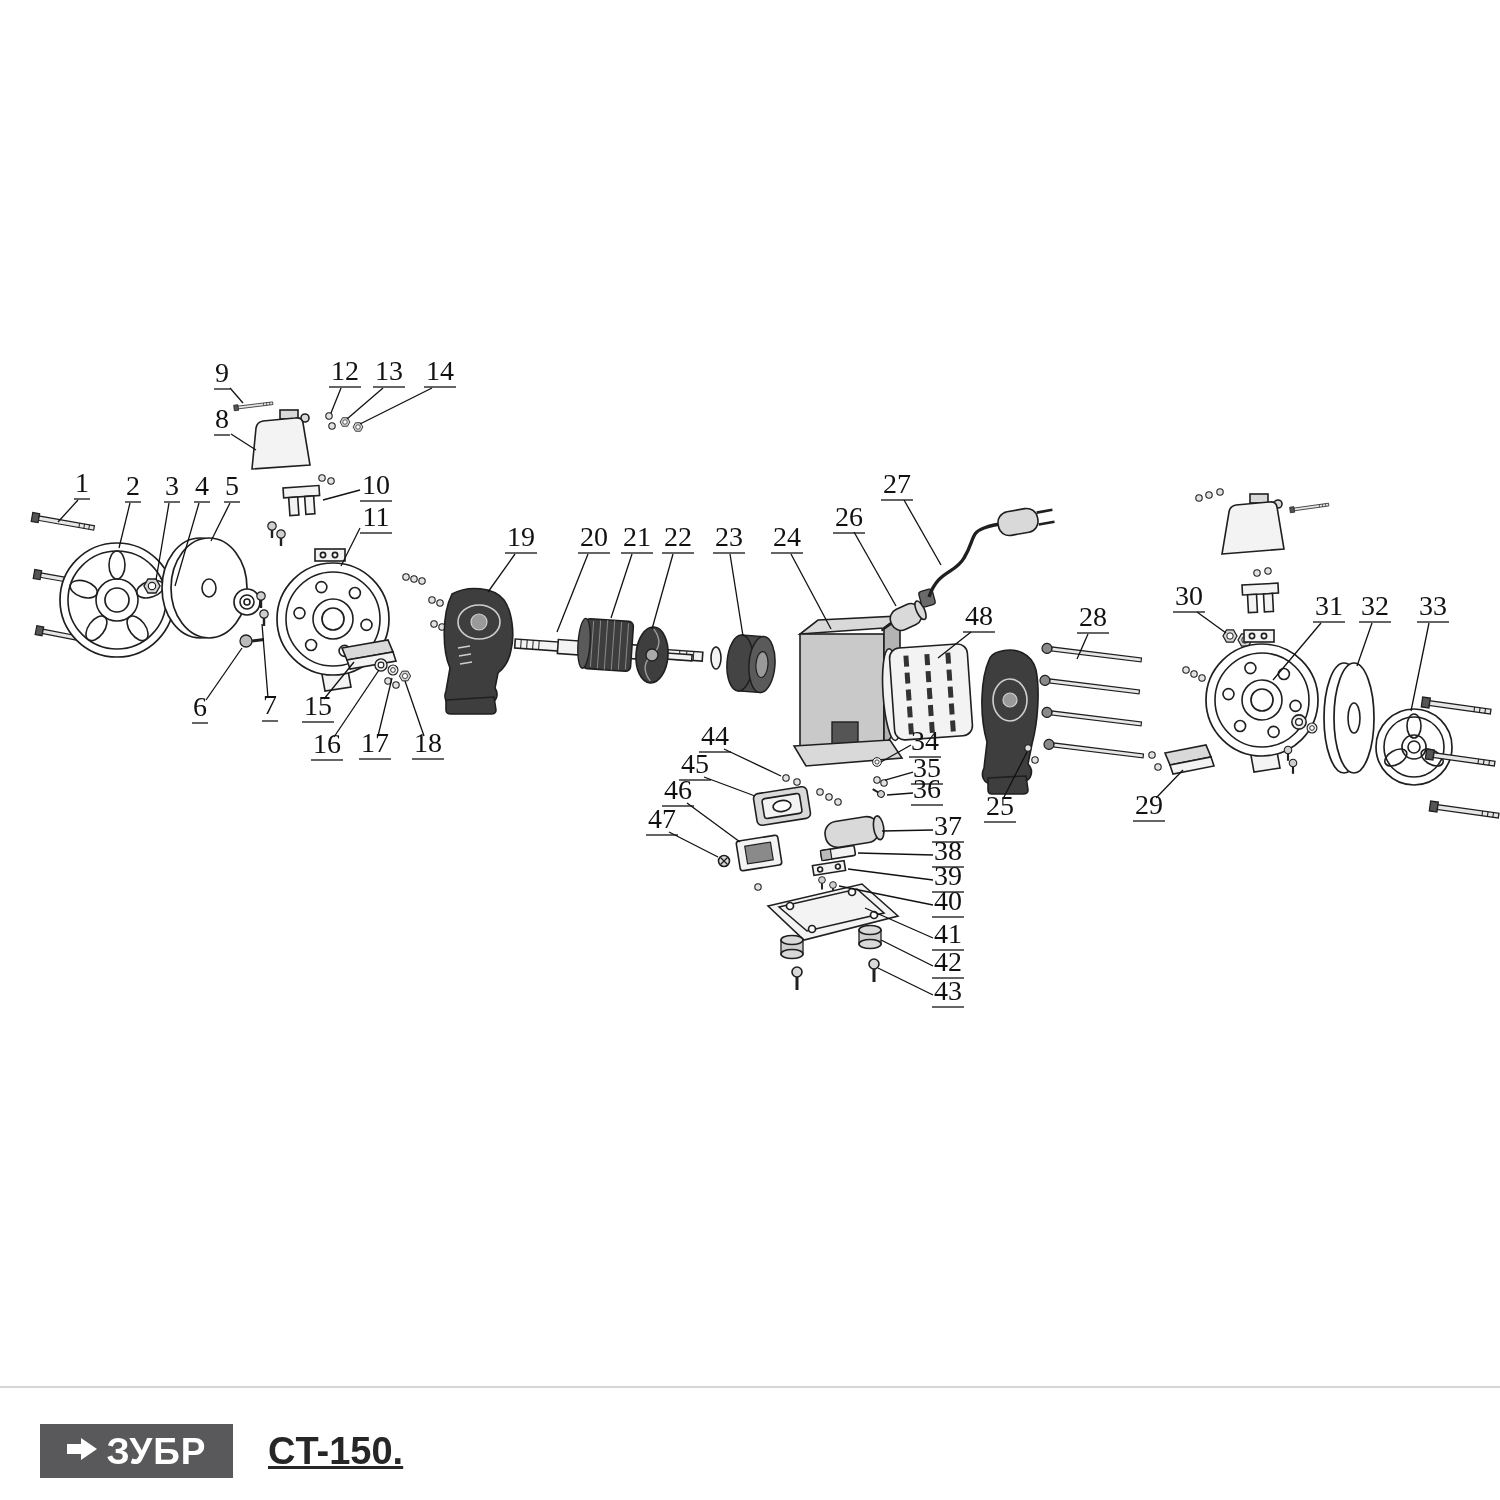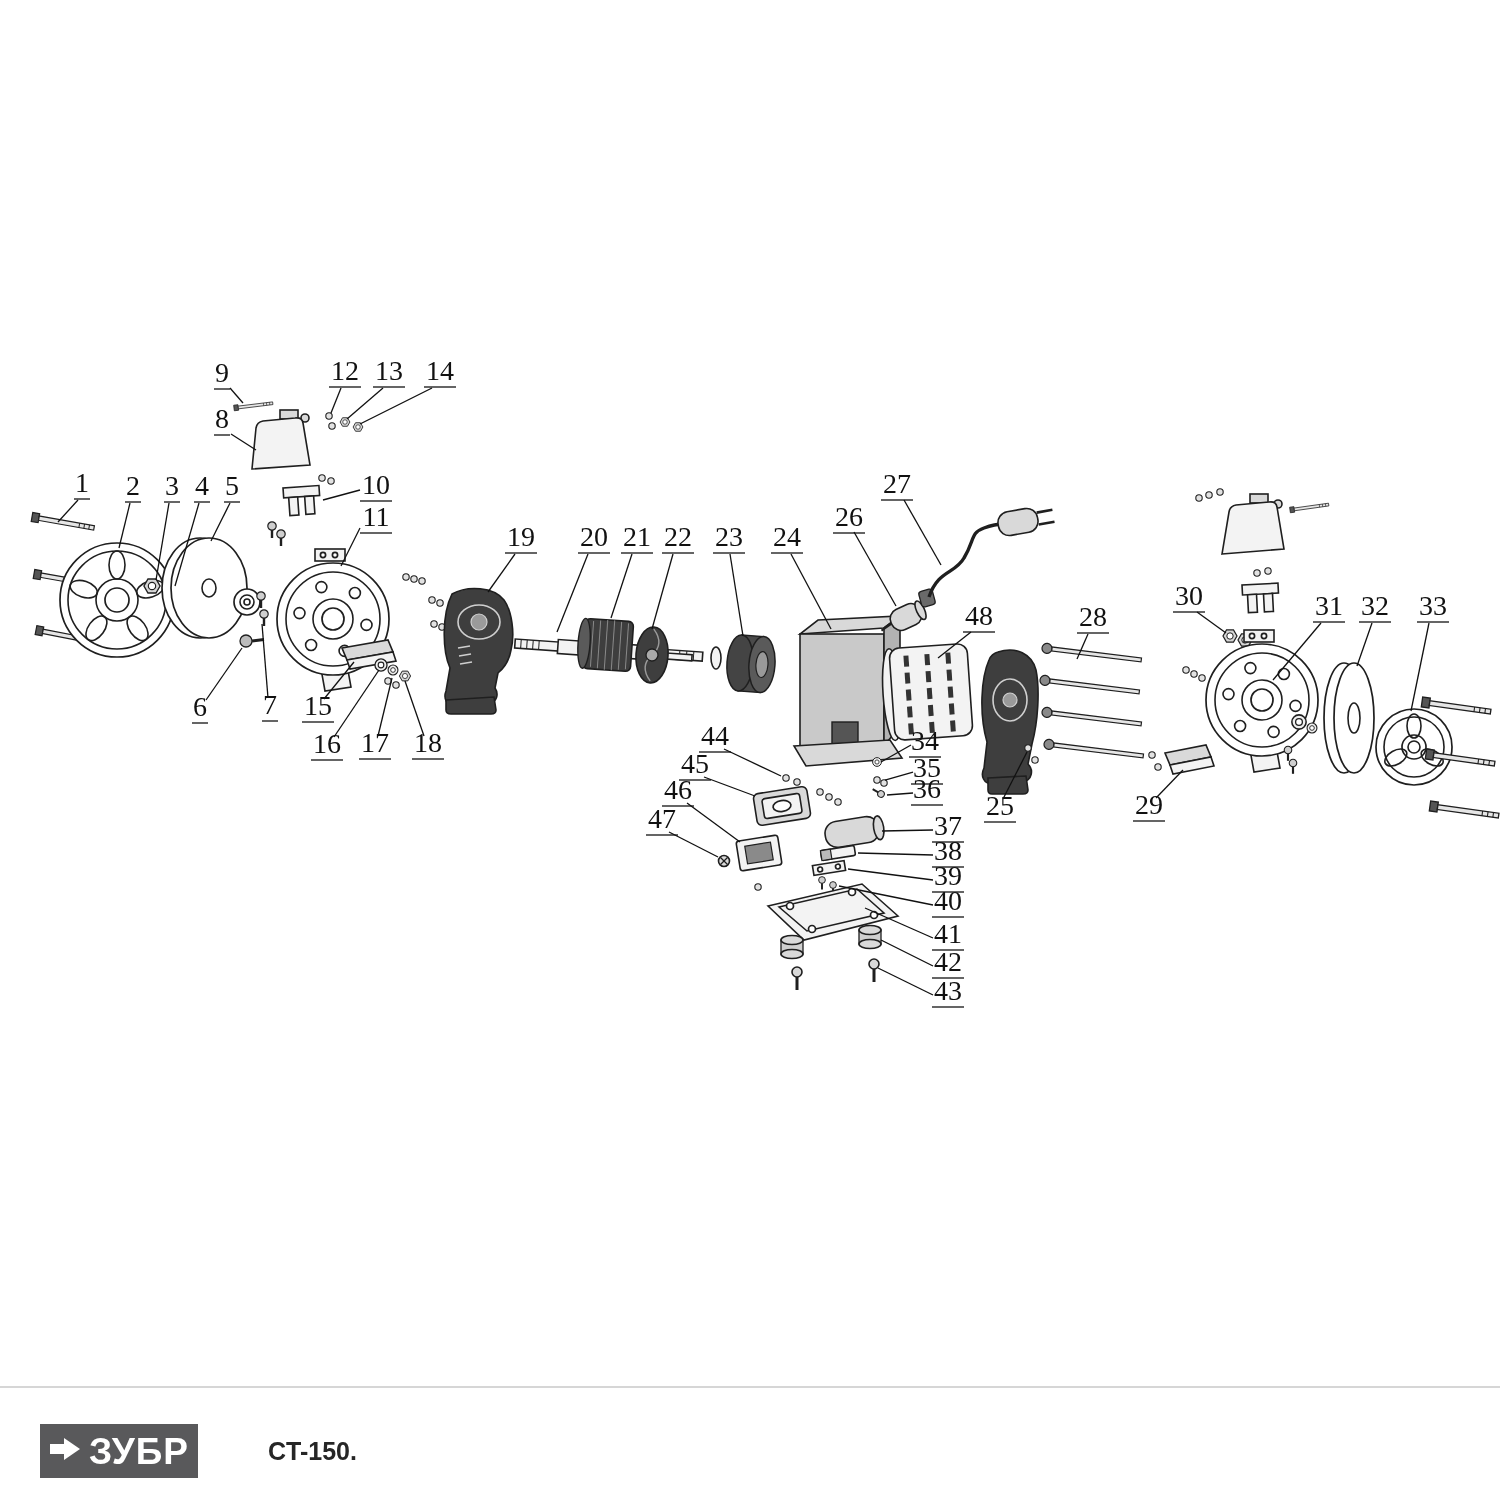--- a/index.html
+++ b/index.html
@@ -16,25 +16,25 @@
   .gy3{ fill:#b3b3b3; stroke:#1f1f1f; stroke-width:1.6; }
   .dk { fill:#3e3e3e; stroke:#1f1f1f; stroke-width:1.6; }
   .ln { fill:none;    stroke:#1f1f1f; stroke-width:1.6; }
   .wd { fill:none;    stroke:#cfcfcf; stroke-width:1.6; }
 
   .callout-num { font-family:"Liberation Serif", serif; font-size:28px; fill:#111; }
   .leader      { stroke:#111; stroke-width:1.3; fill:none; }
 
   
   .divider   { position:absolute; left:0; top:1386px; width:1500px; height:2px; background:#d6d6d6; }
-  .brand-box { position:absolute; left:40px; top:1424px; width:158px; height:54px;
+  .brand-box { position:absolute; left:40px; top:1424px; width:193px; height:54px;
                display:flex; align-items:center; justify-content:center; gap:8px; }
   .brand-text{ color:#ffffff; font-size:37px; font-weight:bold; letter-spacing:1px; line-height:1; }
   .caption   { position:absolute; left:268px; top:1424px; height:54px; display:flex; align-items:center; }
-  .model     { font-size:25px; font-weight:bold; color:#262626; }
+  .model     { font-size:38px; font-weight:bold; color:#262626;text-decoration:underline; }
   .subtitle  { font-size:33px; color:#4f4f4f; margin-left:10px; }
 </style>
 </head>
 <body>
 
 <div id="stage">
 
 <svg id="diagram" width="1500" height="1386" viewBox="0 0 1500 1386">
   <defs>
     <g id="d-bolt">

